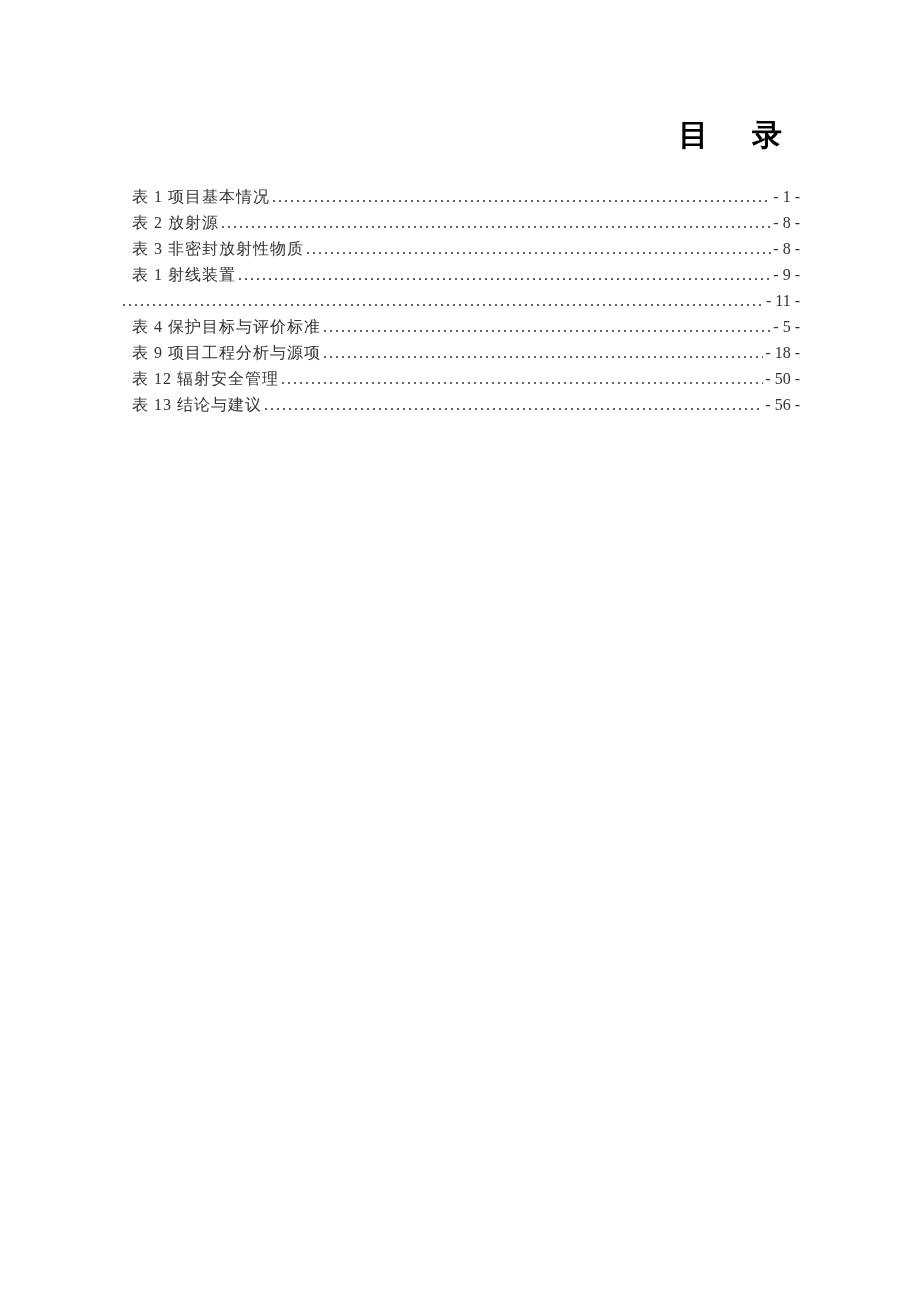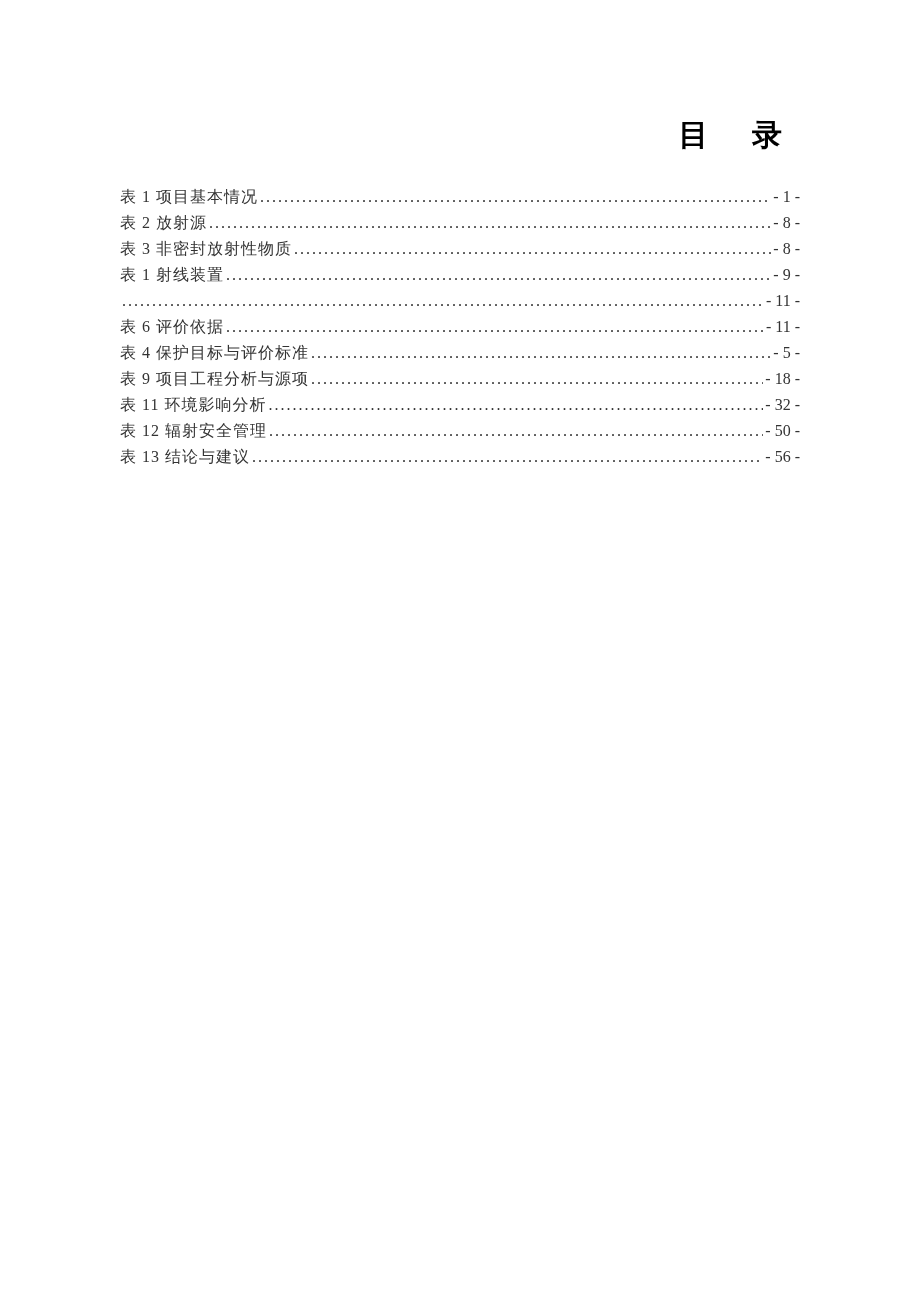--- a/index.html
+++ b/index.html
@@ -33,20 +33,21 @@
       display: flex;
       align-items: baseline;
       font-size: 16px;
       line-height: 26px;
       color: #333;
       white-space: nowrap;
     }
     .toc-label {
       flex: 0 0 auto;
       letter-spacing: 1px;
+      margin-left: 12px;
     }
     .toc-dots {
       flex: 1 1 auto;
       overflow: hidden;
       margin: 0 2px;
       letter-spacing: 2px;
       color: #333;
     }
     .toc-dots::after {
       content: "....................................................................................................................................................................................................";
@@ -79,38 +80,28 @@
     <div class="toc-entry">
       <span class="toc-label">表 1 射线装置</span>
       <span class="toc-dots"></span>
       <span class="toc-page">- 9 -</span>
     </div>
     <div class="toc-entry">
       <span class="toc-dots"></span>
       <span class="toc-page">- 11 -</span>
     </div>
     <div class="toc-entry">
-      <span class="toc-label">表 6 评价依据</span>
-      <span class="toc-dots"></span>
-      <span class="toc-page">- 11 -</span>
-    </div>
-    <div class="toc-entry">
       <span class="toc-label">表 4 保护目标与评价标准</span>
       <span class="toc-dots"></span>
       <span class="toc-page">- 5 -</span>
     </div>
     <div class="toc-entry">
       <span class="toc-label">表 9 项目工程分析与源项</span>
       <span class="toc-dots"></span>
       <span class="toc-page">- 18 -</span>
-    </div>
-    <div class="toc-entry">
-      <span class="toc-label">表 11 环境影响分析</span>
-      <span class="toc-dots"></span>
-      <span class="toc-page">- 32 -</span>
     </div>
     <div class="toc-entry">
       <span class="toc-label">表 12 辐射安全管理</span>
       <span class="toc-dots"></span>
       <span class="toc-page">- 50 -</span>
     </div>
     <div class="toc-entry">
       <span class="toc-label">表 13 结论与建议</span>
       <span class="toc-dots"></span>
       <span class="toc-page">- 56 -</span>

